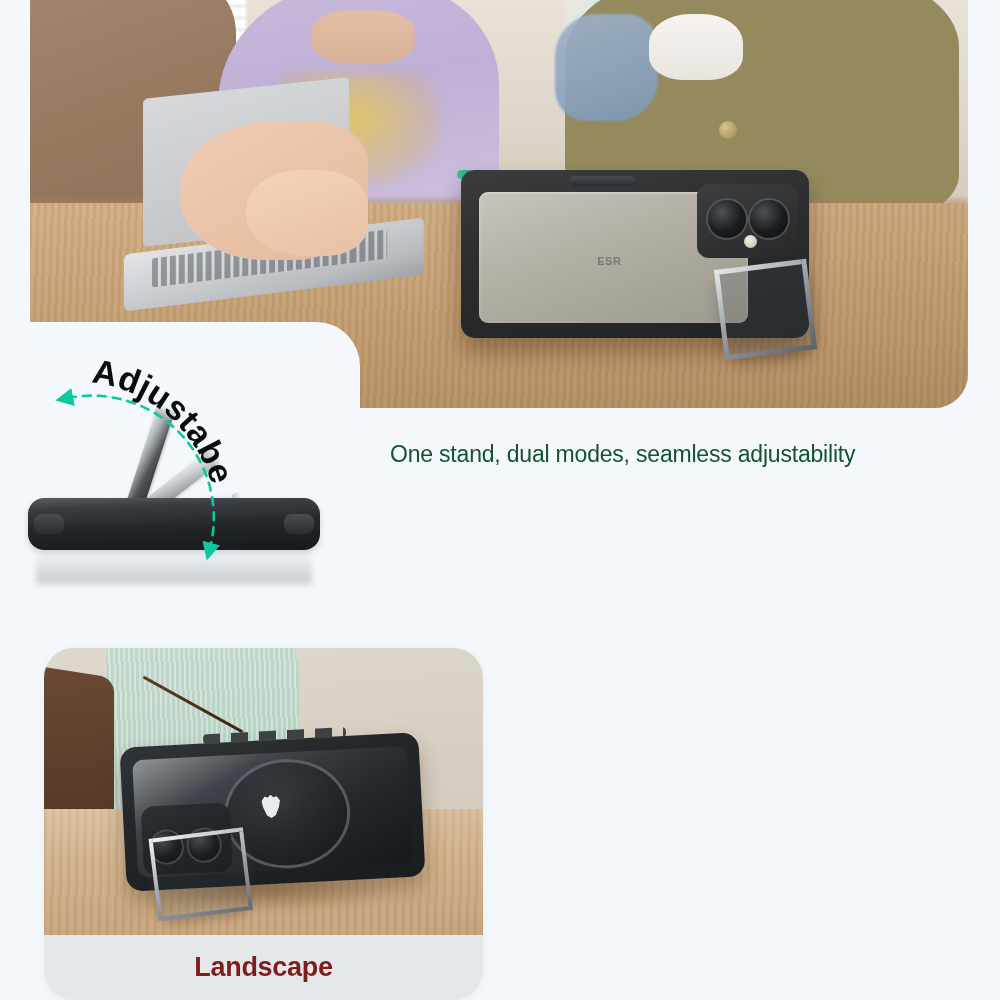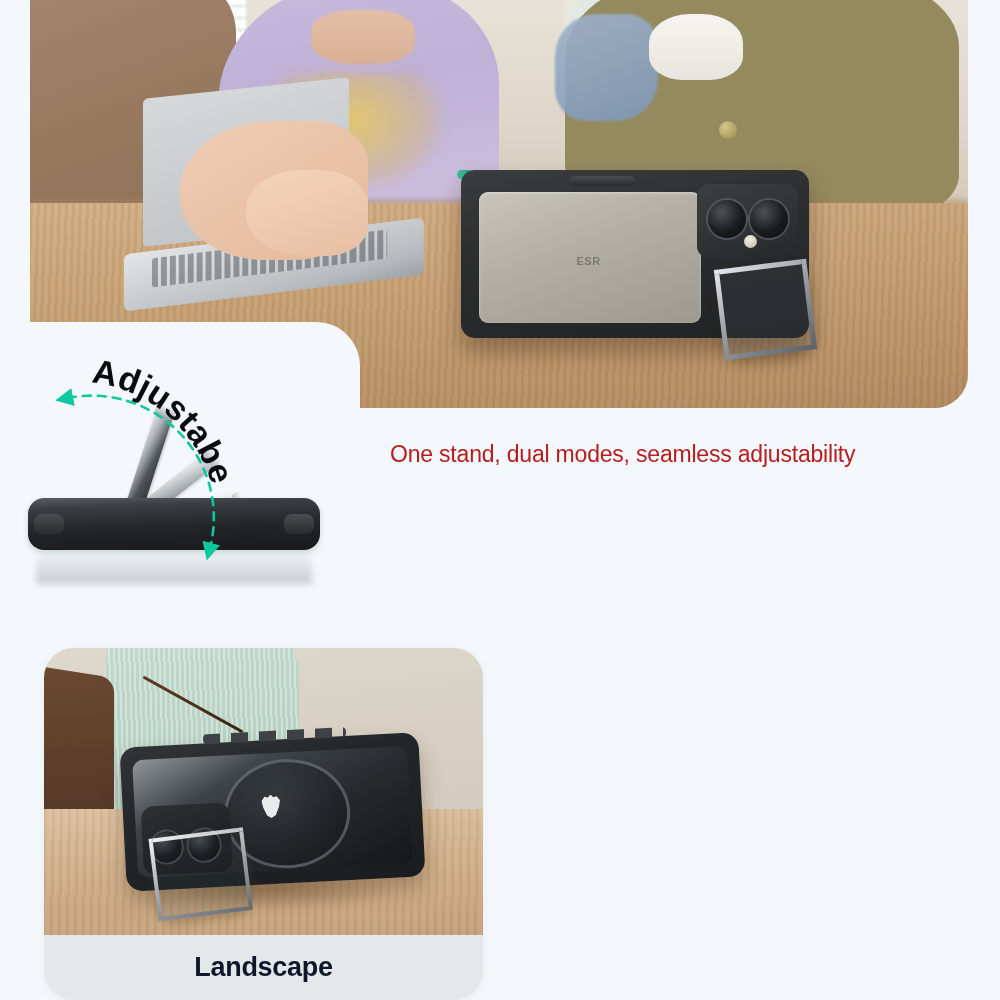--- a/index.html
+++ b/index.html
@@ -158,20 +158,21 @@
     position:absolute; left: 46%; top: 42%; width: 37%; height: 41%;
     border-radius: 14px;
     background: linear-gradient(170deg,#3a3c3e 0%, #2b2d2f 40%, #212325 100%);
     box-shadow: 0 14px 22px rgba(60,40,20,.38);
   }
   .h-phone-inner {
     position:absolute; left: 5%; top: 13%; width: 64%; height: 78%;
     border-radius: 9px;
     background: linear-gradient(160deg,#c9c5bc 0%, #b4b0a6 40%, #9d998f 100%);
     box-shadow: inset 0 1px 3px rgba(255,255,255,.45);
+    padding-left: 47px;
   }
   .h-esr {
     position:absolute; left: 44%; top: 48%;
     font: 700 11px "Liberation Sans", sans-serif;
     color: #6f6c64; letter-spacing: .5px; opacity:.8;
   }
   .h-cam {
     position:absolute; right: 3%; top: 8%; width: 29%; height: 44%;
     background: linear-gradient(160deg,#3c3e40,#26282a);
     border-radius: 12px;
@@ -289,21 +290,21 @@
   }
   .headline {
     margin: 0;
     font: 800 56px/1.08 "Liberation Sans", sans-serif;
     letter-spacing: -1.2px;
     color: #0b0c0e;
   }
   .subtitle {
     margin: 16px 0 0 2px;
     font: 400 23px/1.3 "Liberation Sans", sans-serif;
-    color: #b91c1c;
+    color: #14532d;
     letter-spacing: -.2px;
   }
 
   
   .cards {
     position: absolute;
     left: 44px; top: 648px; width: 912px; height: 352px;
     display: flex; gap: 34px;
   }
   .card {
@@ -318,21 +319,21 @@
     position: absolute; left:0; top:0; width:100%; height: 287px;
     overflow: hidden;
   }
   .card-caption {
     position: absolute; left:0; bottom:0; width:100%; height: 65px;
     background: #e4e8ea;
     display:flex; align-items:center; justify-content:center;
   }
   .card-caption span {
     font: 700 27px "Liberation Sans", sans-serif;
-    color: #0f172a; letter-spacing: -.3px;
+    color: #7f1d1d; letter-spacing: -.3px;
   }
 
   
   .ls-wall {
     position:absolute; inset:0;
     background: linear-gradient(175deg,#ded8cd 0%, #d6cfc2 40%, #cfc7b8 100%);
   }
   .ls-green {
     position:absolute; left: 14%; top: -8%; width: 44%; height: 78%;
     background:

